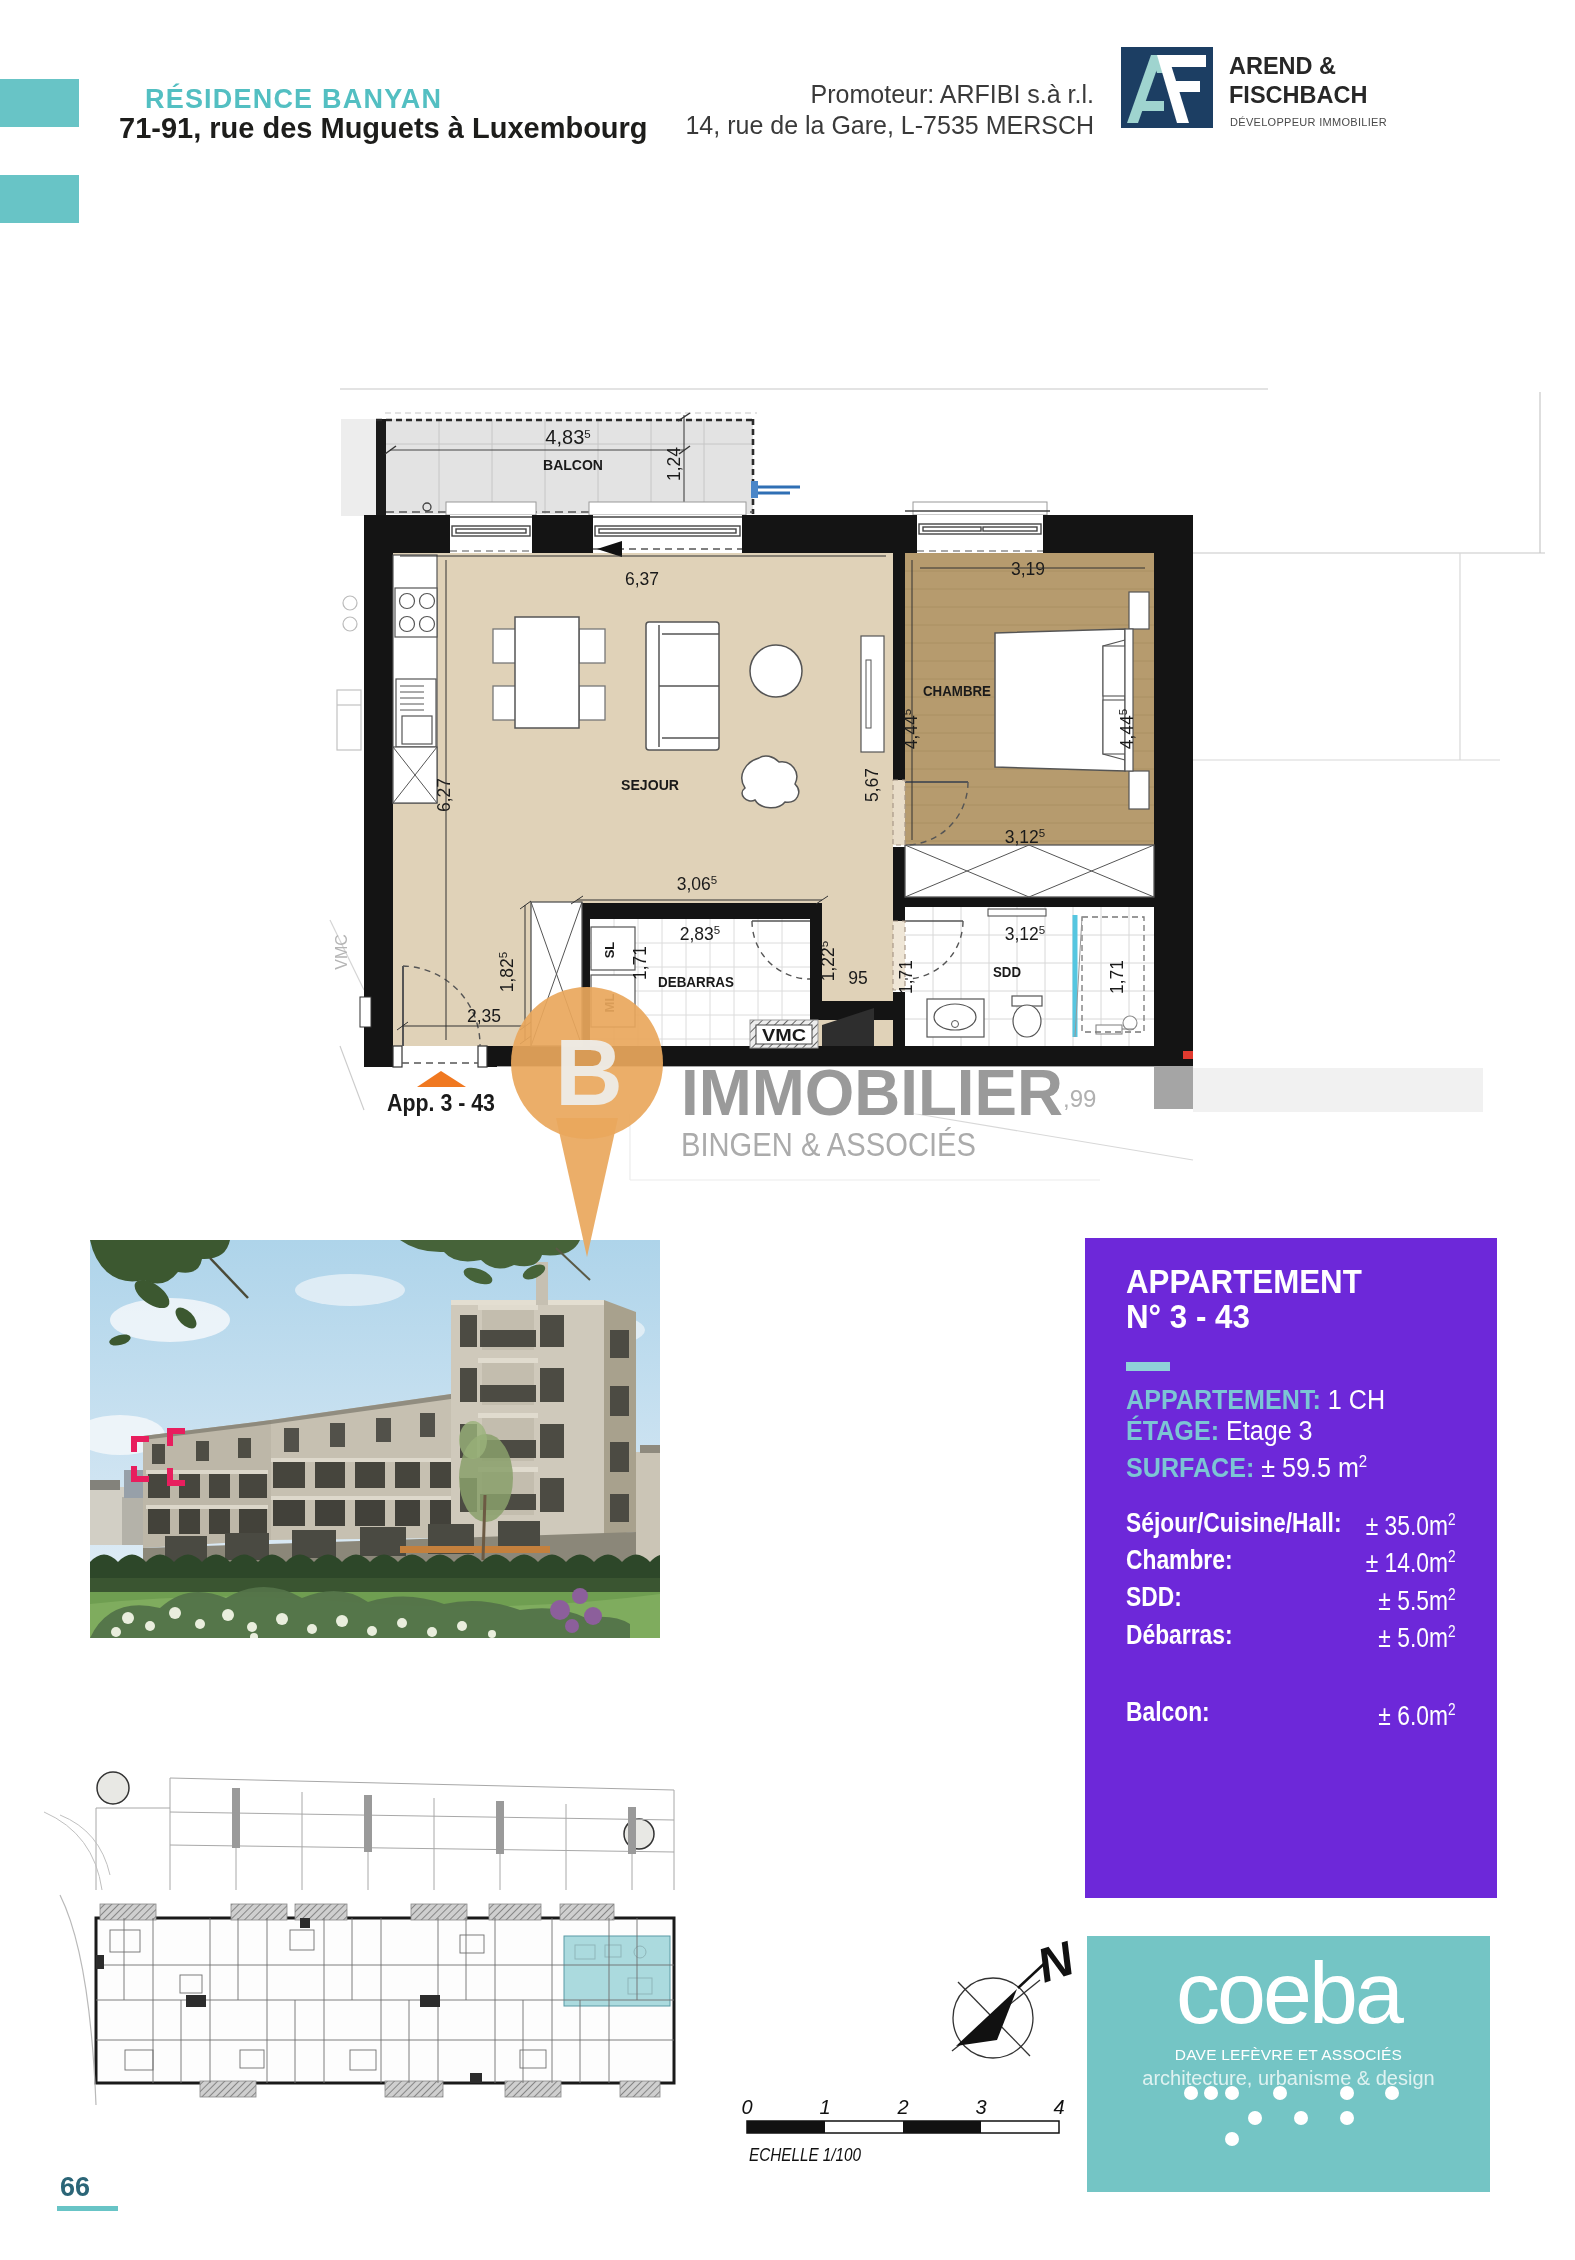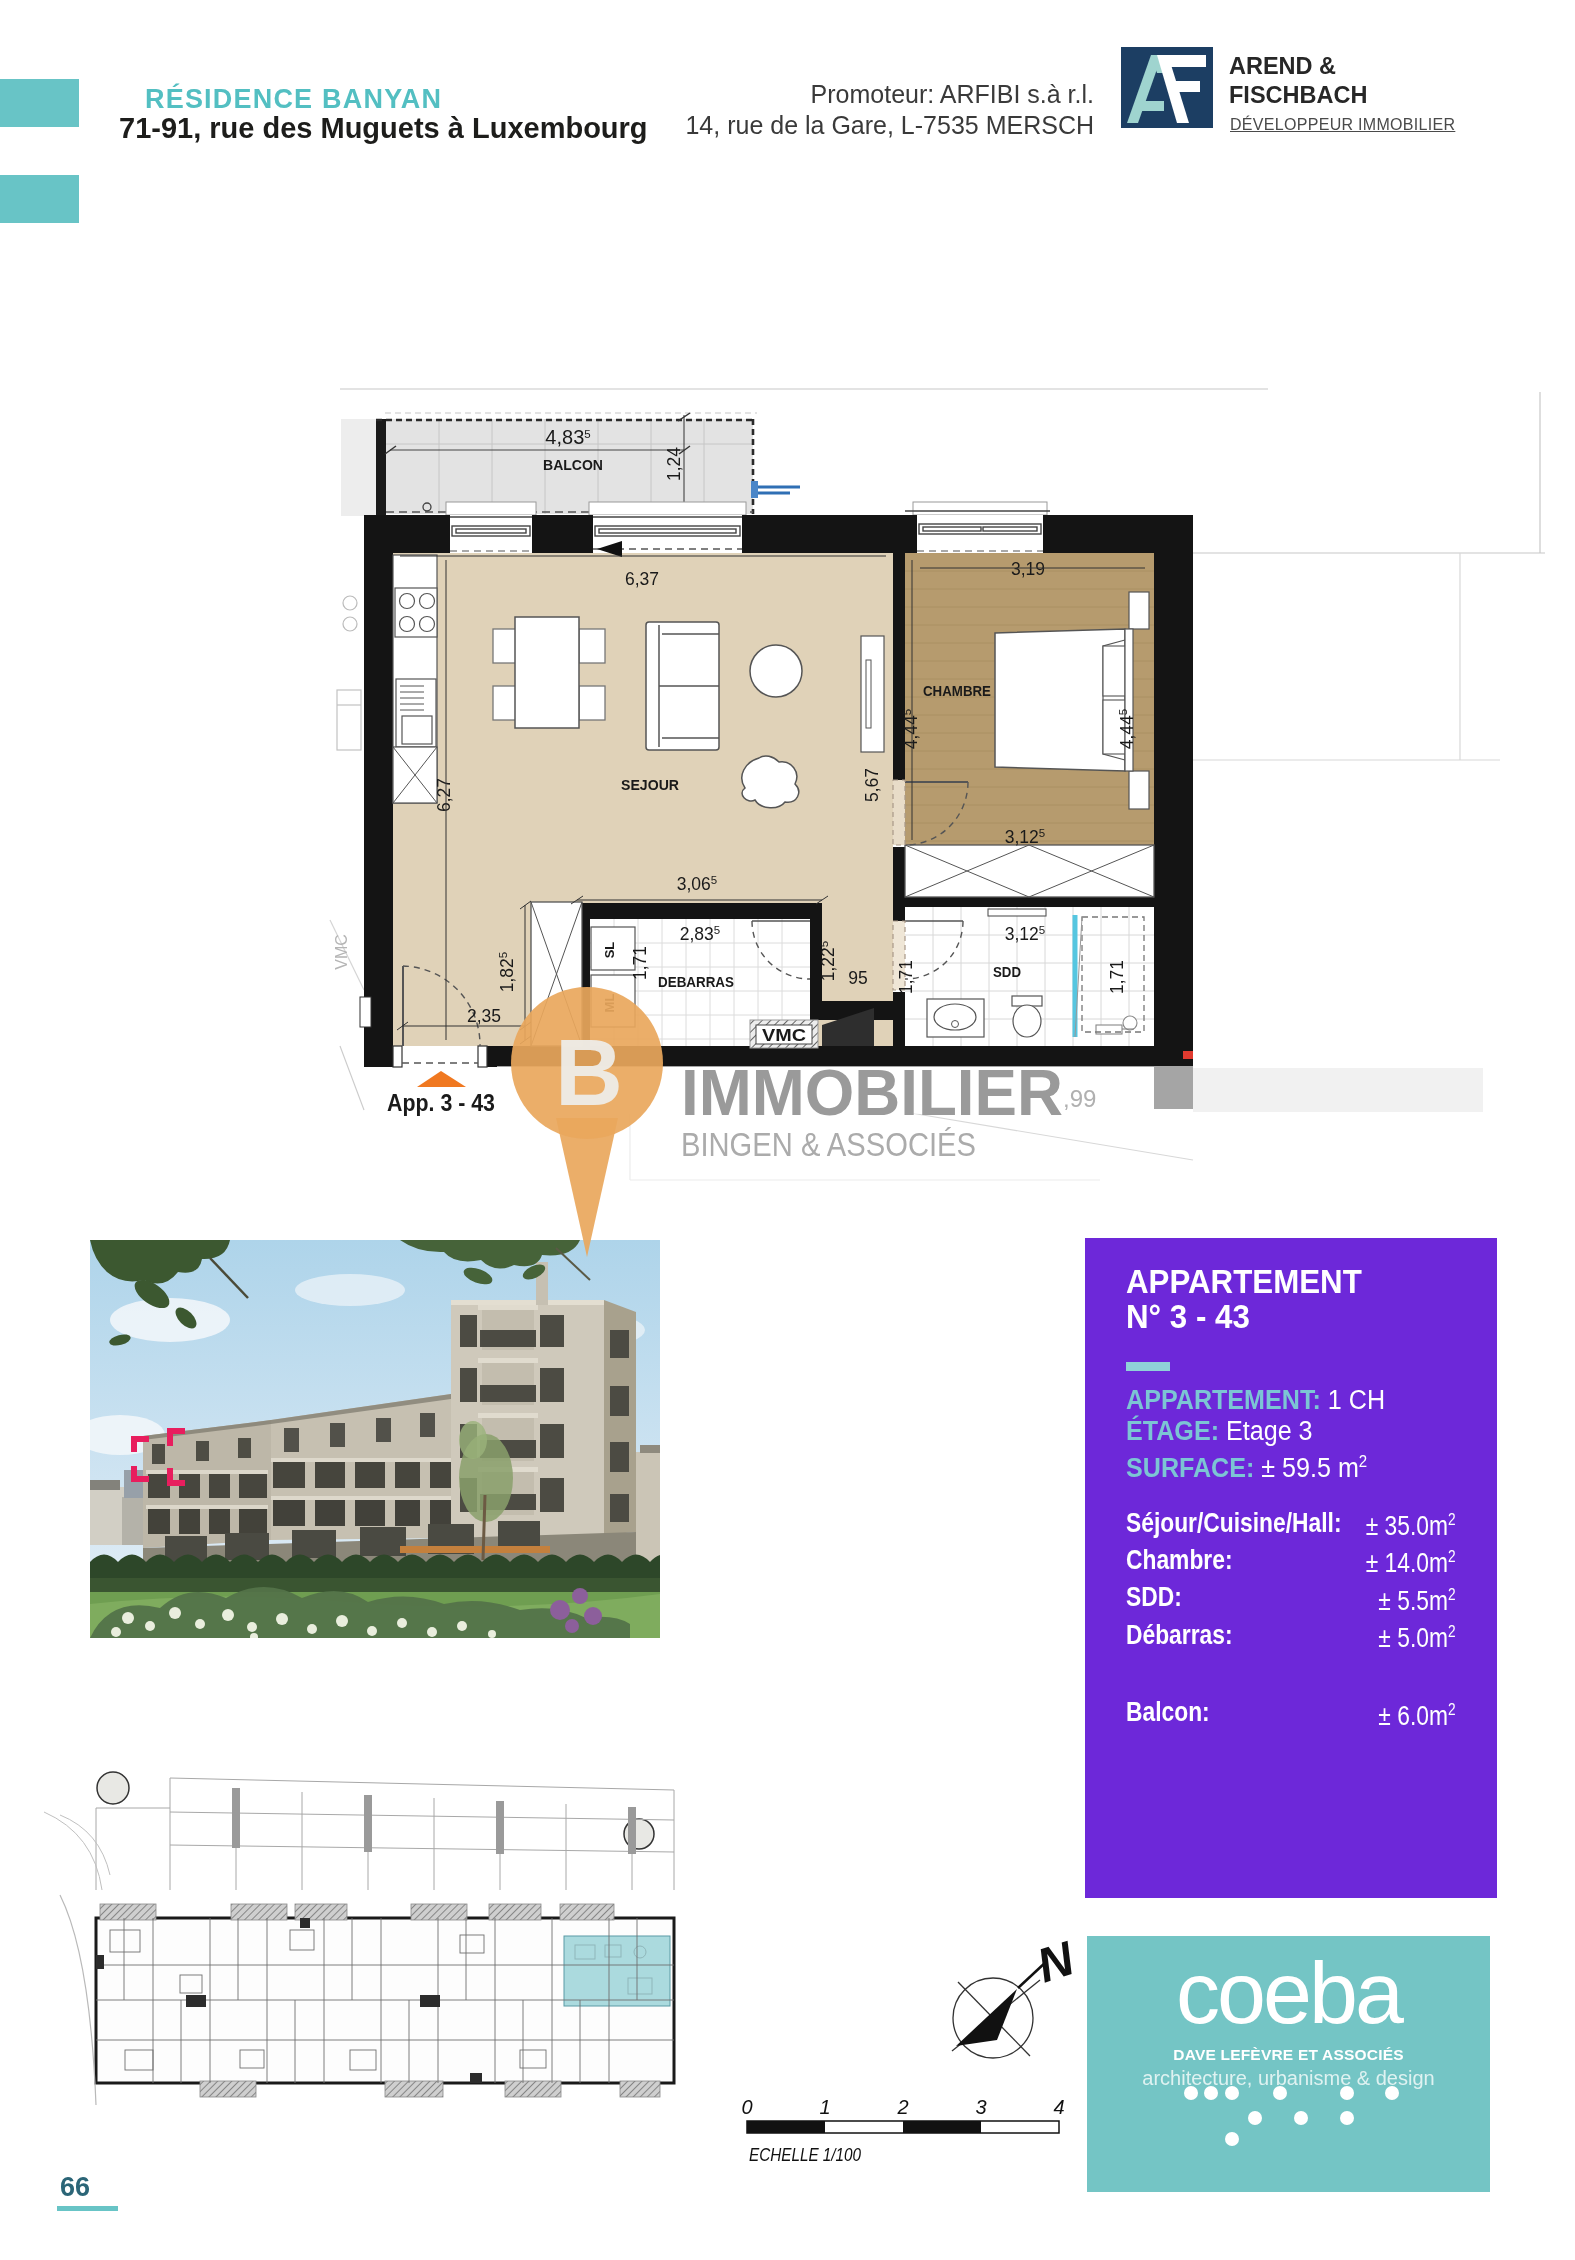--- a/index.html
+++ b/index.html
@@ -5,36 +5,36 @@
   html,body{margin:0;padding:0;}
   body{width:1575px;height:2260px;position:relative;background:#fff;
        font-family:"Liberation Sans", sans-serif; overflow:hidden;}
   .abs{position:absolute;}
   .tealbar{background:#68c4c6;}
   #hdr-title{left:119px;top:84px;color:#53bfc2;font-weight:bold;font-size:27px;letter-spacing:1.2px;margin-left:26px;}
   #hdr-addr{left:119px;top:112px;color:#1d1d1b;font-weight:bold;font-size:29px;}
   #hdr-promo{width:1094px;top:80px;text-align:right;color:#3a3a3a;font-size:25px;left:0;}
   #hdr-promo2{width:1094px;top:111px;text-align:right;color:#3a3a3a;font-size:25px;left:0;}
   #af-name{left:1229px;top:52px;color:#272727;font-weight:bold;font-size:23.5px;line-height:29px;letter-spacing:0px;}
-  #af-sub{left:1230px;top:116px;color:#4a4a4a;font-size:16px;letter-spacing:0.3px;text-decoration:underline;}
+  #af-sub{left:1230px;top:116px;color:#4a4a4a;font-size:11px;letter-spacing:0.3px;}
   
   #panel{left:1085px;top:1238px;width:412px;height:660px;background:#6d28d9;color:#fff;}
   #panel .title{position:absolute;left:41px;top:26px;font-size:34px;font-weight:bold;letter-spacing:0px;line-height:35px;color:#fff;transform:scaleX(0.92);transform-origin:left top;}
   #panel .bar{position:absolute;left:41px;top:124px;width:44px;height:9px;background:#8fd1d8;}
   #panel .info{position:absolute;left:41px;top:147px;font-size:27px;line-height:30.5px;color:#fff;transform:scaleX(0.93);transform-origin:left top;}
   #panel .info b{color:#7cc5d4;font-weight:bold;}
   #panel table{position:absolute;left:41px;top:266px;width:390px;border-collapse:collapse;font-size:27px;line-height:30.4px;color:#fff;transform:scaleX(0.845);transform-origin:left top;}
   #panel td{padding:0;white-space:nowrap;}
   #panel td.v{text-align:right;font-weight:normal;}
   #panel td.l{font-weight:bold;}
   sup{font-size:60%;}
   
   #coeba{left:1087px;top:1936px;width:403px;height:256px;background:#74c5c5;color:#fff;}
   #coeba .big{position:absolute;top:6px;width:100%;text-align:center;font-size:88px;font-weight:normal;letter-spacing:-3px;left:0;}
-  #coeba .l1{position:absolute;left:0;width:100%;text-align:center;top:110px;font-weight:bold;font-size:15.5px;letter-spacing:0.2px;}
+  #coeba .l1{position:absolute;left:0;width:100%;text-align:center;top:110px;font-weight:normal;font-size:15.5px;letter-spacing:0.2px;}
   #coeba .l2{position:absolute;left:0;width:100%;text-align:center;top:131px;font-size:20px;color:#dff2f1;}
 </style>
 </head>
 <body>
 
   <div class="abs tealbar" style="left:0;top:79px;width:79px;height:48px;"></div>
   <div class="abs tealbar" style="left:0;top:175px;width:79px;height:48px;"></div>
   <div class="abs" id="hdr-title">RÉSIDENCE BANYAN</div>
   <div class="abs" id="hdr-addr">71-91, rue des Muguets à Luxembourg</div>
   <div class="abs" id="hdr-promo">Promoteur: ARFIBI s.à r.l.</div>

